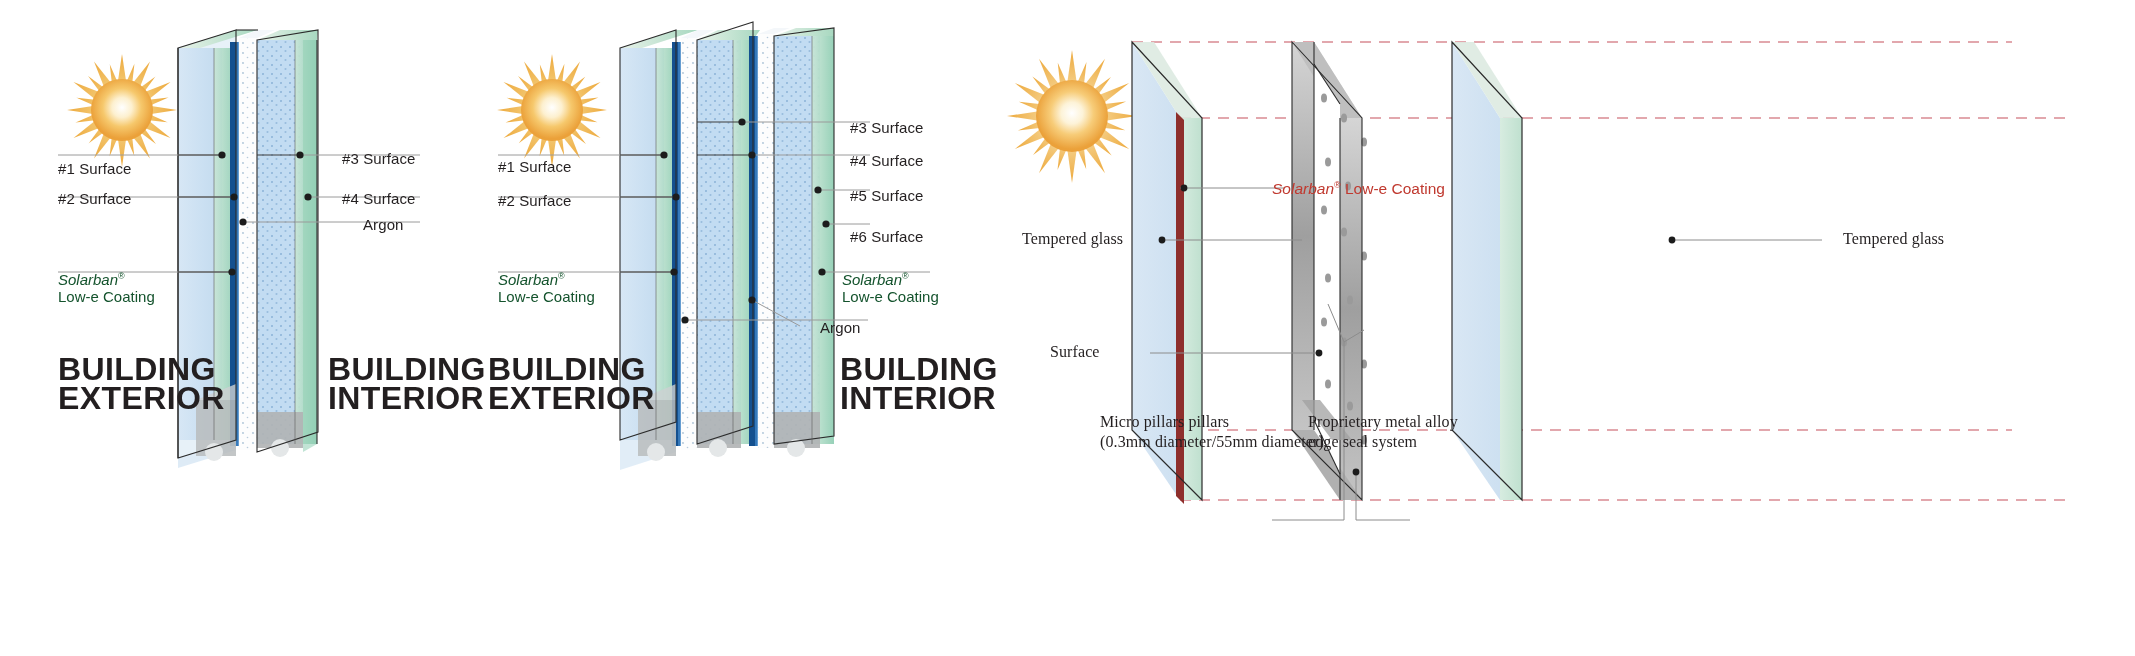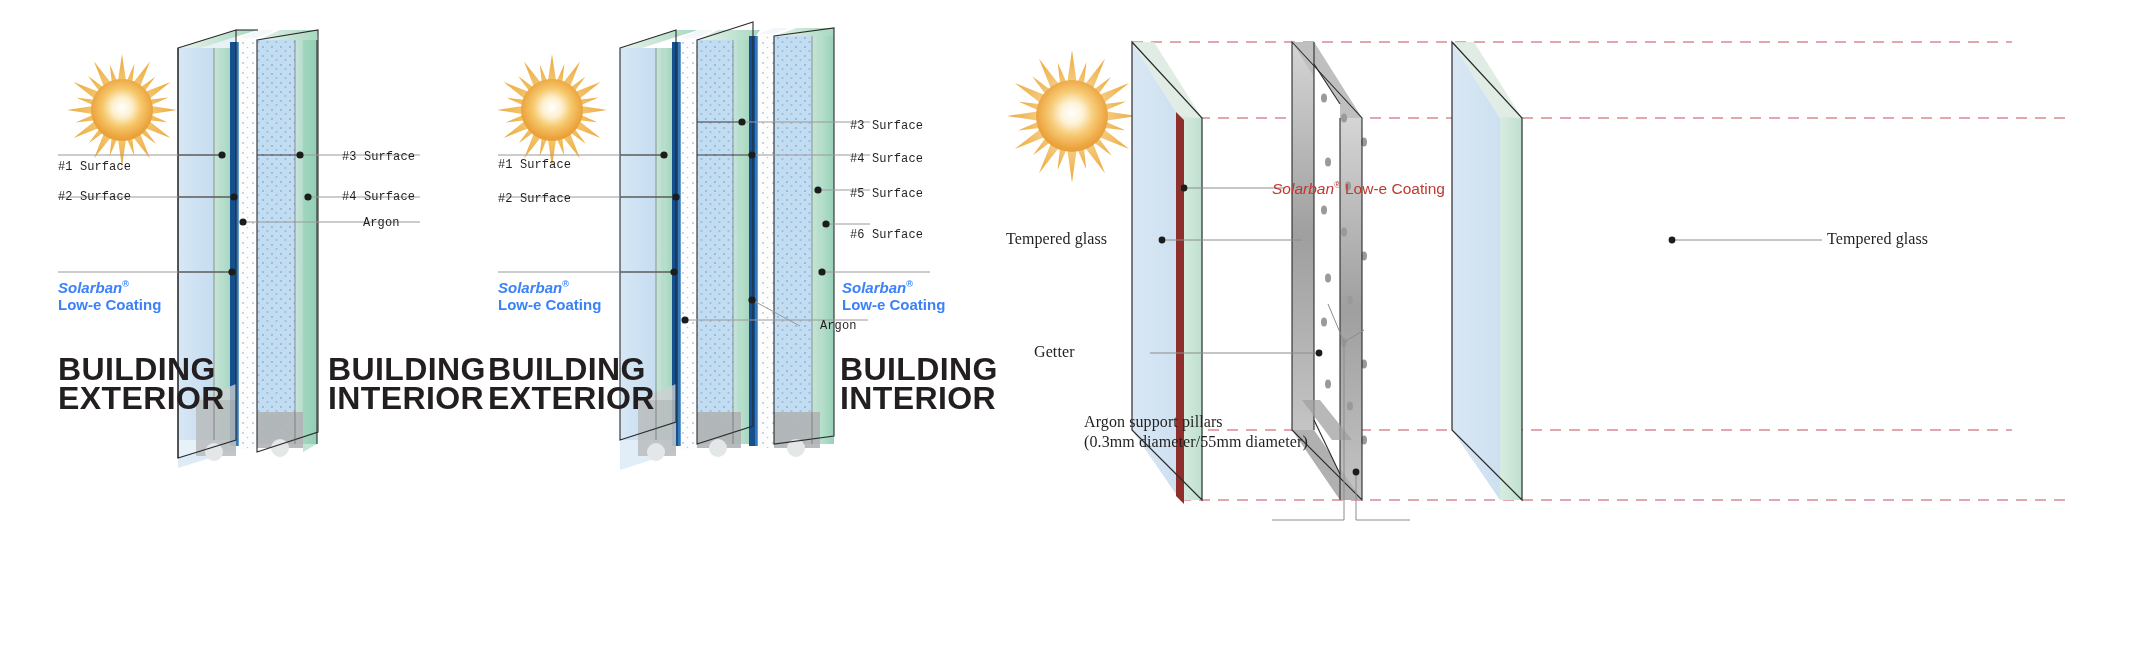--- a/index.html
+++ b/index.html
@@ -9,24 +9,24 @@
   .panel{position:absolute;top:0;height:656px;}
   #panel-1{left:0;width:480px;}
   #panel-2{left:470px;width:520px;}
   #panel-3{left:972px;width:1155px;}
 
   
   .sun{position:absolute;width:120px;height:120px;}
   .sun svg{display:block;width:100%;height:100%;}
 
   
-  .lbl{position:absolute;font-size:12px;color:#231f20;white-space:nowrap;
-       font-family:Liberation Mono, monospace;letter-spacing:.1px;}
-  .lbl-serif{font-family:"Liberation Serif",serif;font-size:16px;color:#231f20;}
-  .solarban{position:absolute;color:#3b82f6;font-weight:bold;font-size:15px;line-height:17px;white-space:nowrap;margin-top:8px;}
+  .lbl{position:absolute;font-size:15px;color:#231f20;white-space:nowrap;
+       font-family:Liberation Sans, sans-serif;letter-spacing:.1px;}
+  .lbl-serif{font-family:"Liberation Serif",serif;font-size:16px;color:#231f20;margin-left:16px;}
+  .solarban{position:absolute;color:#14532d;font-weight:normal;font-size:15px;line-height:17px;white-space:nowrap;}
   .solarban .sb{font-style:italic;}
   .solarban .reg{font-size:9px;vertical-align:super;}
   .solarban-red{position:absolute;color:#c0392f;font-size:15.5px;white-space:nowrap;
        font-family:"Liberation Sans",sans-serif;}
   .solarban-red .sb{font-style:italic;}
   .solarban-red .reg{font-size:9px;vertical-align:super;}
   .bldg{position:absolute;font-weight:bold;font-size:32px;line-height:29px;color:#231f20;
         letter-spacing:.4px;white-space:nowrap;}
 
   svg.overlay{position:absolute;left:0;top:0;width:100%;height:100%;pointer-events:none;overflow:visible;}
@@ -532,23 +532,27 @@
         <circle cx="700" cy="240" r="3.4"></circle>
         <circle cx="384" cy="472" r="3.4"></circle>
       </g>
     </svg>
 
     <div class="solarban-red" style="left:300px;top:180px;">
       <span class="sb">Solarban</span><span class="reg">®</span><span> Low-e Coating</span>
     </div>
 
     <div class="lbl lbl-serif" style="left:34px;top:230px;">Tempered glass</div>
-    <div class="lbl lbl-serif" style="left:62px;top:343px;">Getter</div>
+    <div class="lbl lbl-serif" style="left:62px;top:343px;">Surface</div>
     <div class="lbl lbl-serif" style="left:855px;top:230px;">Tempered glass</div>
 
     <div class="lbl lbl-serif" style="left:112px;top:412px;line-height:20px;">
-      <span>Argon support pillars</span><br>
+      <span>Micro pillars pillars</span><br>
       <span>(0.3mm diameter/55mm diameter)</span>
     </div>
 
+    <div class="lbl lbl-serif" style="left:320px;top:412px;line-height:20px;">
+      <span>Proprietary metal alloy</span><br>
+      <span>edge seal system</span>
+    </div>
   </div>
 
 </div>
 
 </body></html>

